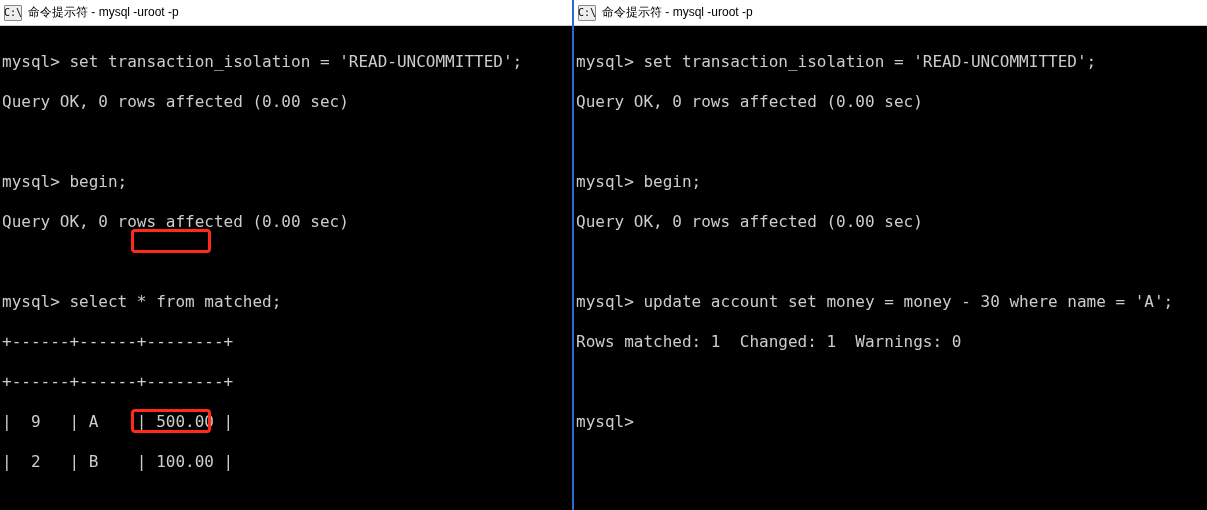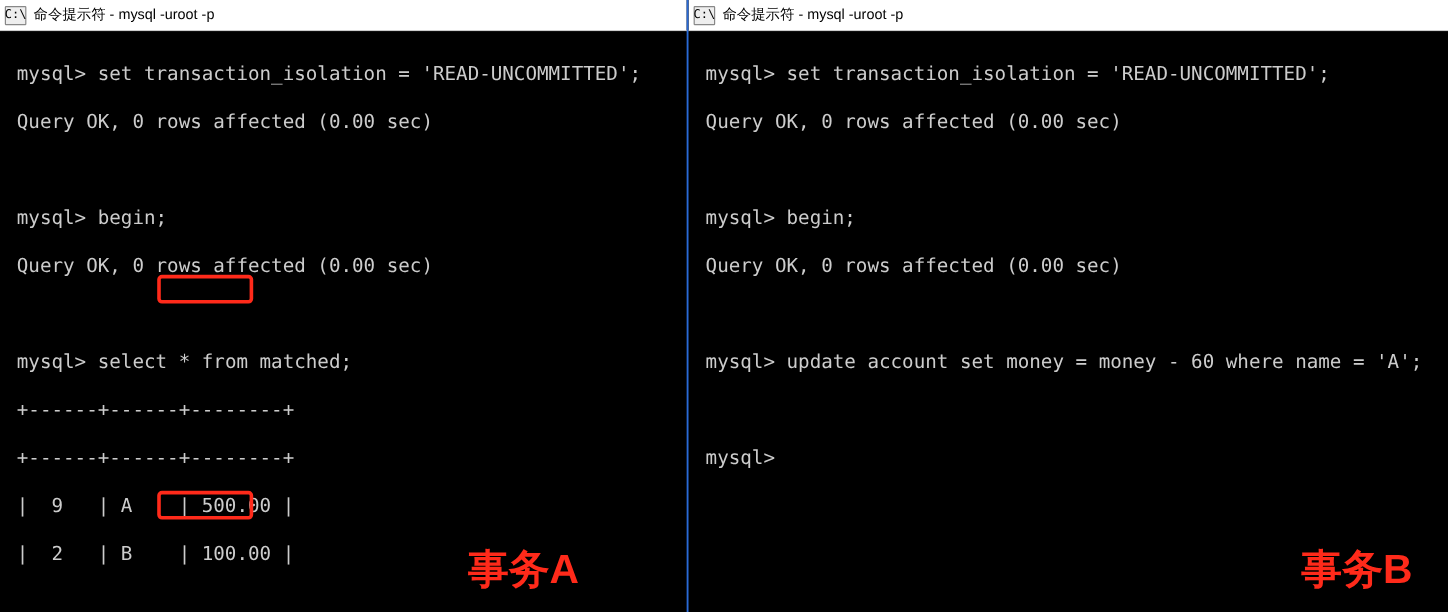--- a/index.html
+++ b/index.html
@@ -53,21 +53,21 @@
   }
   .term {
     position: absolute;
     left: 0; right: 0; top: 26px; bottom: 0;
     background: #000;
     color: #ccc;
     font-family: "NSimSun", "SimSun", Consolas, monospace;
     font-size: 16px;
     line-height: 20px;
     white-space: pre;
-    padding: 6px 14px;
+    padding: 6px 2px;
   }
   .term .line { display: block; height: 20px; }
   .highlight-box {
     position: absolute;
     border: 3px solid #ff2a1a;
     border-radius: 4px;
     pointer-events: none;
   }
   .caption {
     position: absolute;
@@ -104,33 +104,32 @@
 
 
 
 
 
 
 
   </div>
   <div class="highlight-box" style="left:131px; top:229px; width:80px; height:24px;"></div>
   <div class="highlight-box" style="left:131px; top:409px; width:80px; height:24px;"></div>
-  <div class="caption" style="left:390px; bottom:12px;">事务A</div>
 </div>
 
 <div class="pane pane-right">
   <div class="titlebar">
     <span class="cmdicon">C:\</span>
     <span class="title-text">命令提示符 - mysql  -uroot -p</span>
   </div>
   <div class="term">
 <span class="line"><span>mysql&gt;</span> <span>set transaction_isolation = 'READ-UNCOMMITTED';</span></span>
 <span class="line">Query OK, 0 rows affected (0.00 sec)</span>
 <span class="line"> </span>
 <span class="line"><span>mysql&gt;</span> <span>begin;</span></span>
 <span class="line">Query OK, 0 rows affected (0.00 sec)</span>
 <span class="line"> </span>
-<span class="line"><span>mysql&gt;</span> <span>update account set money = money - 60 where name = 'A';</span></span>
+<span class="line"><span>mysql&gt;</span> <span>update account set money = money - 30 where name = 'A';</span></span>
+<span class="line">Rows matched: 1  Changed: 1  Warnings: 0</span>
 <span class="line"> </span>
 <span class="line"><span>mysql&gt;</span> </span>
   </div>
-  <div class="caption" style="right:30px; bottom:12px;">事务B</div>
 </div>
 
 </body></html>

